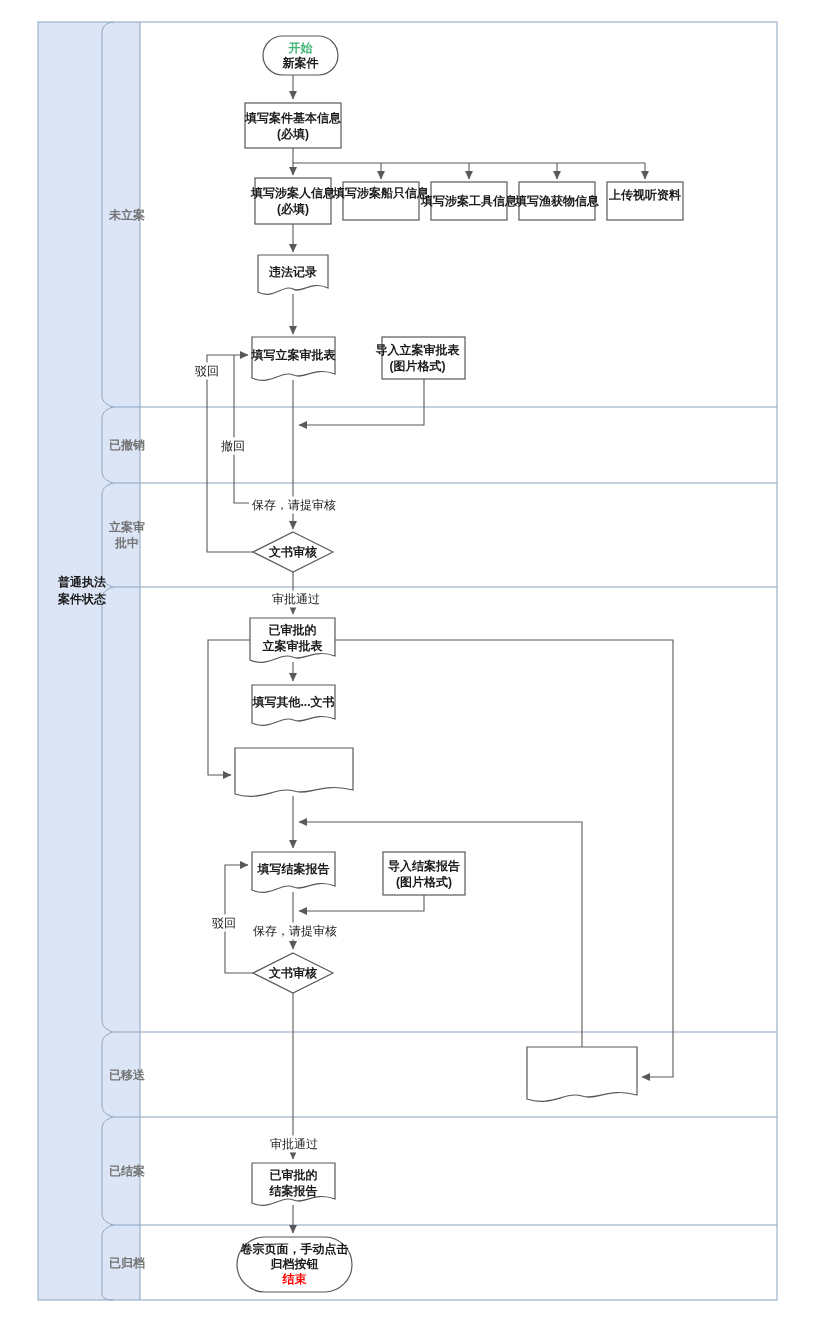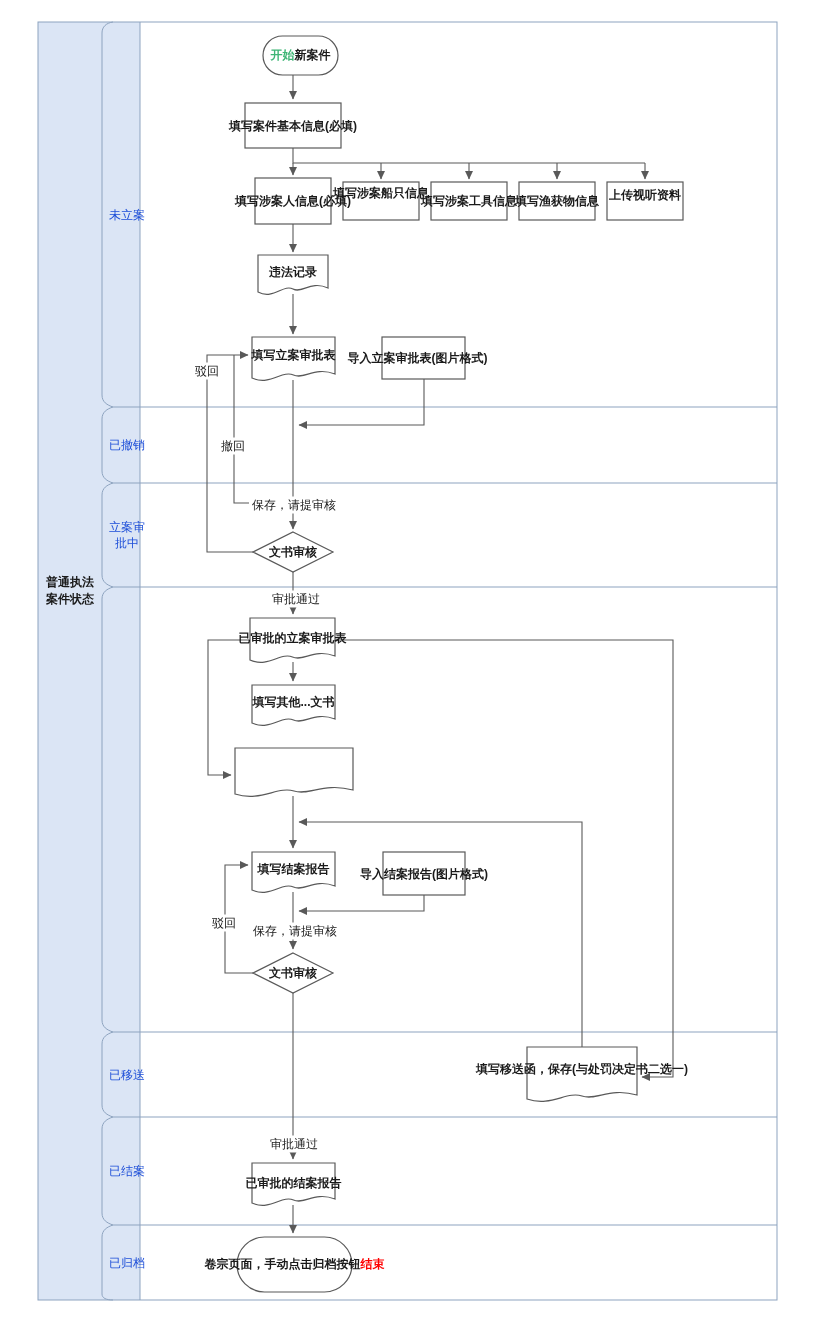--- a/index.html
+++ b/index.html
@@ -2,35 +2,35 @@
 <html><head>
 <meta charset="utf-8">
 <style>
   html,body { margin:0; padding:0; background:#ffffff; }
   .stage {
     position:relative; width:823px; height:1344px; background:#ffffff;
     font-family:"Liberation Sans","DejaVu Sans",sans-serif; overflow:hidden;
   }
   svg.canvas { position:absolute; left:0; top:0; }
   .node {
-    position:absolute; display:flex; flex-direction:row;
+    position:absolute; display:flex; flex-direction:column;
     align-items:center; justify-content:center; text-align:center;
     font-size:12px; font-weight:bold; color:#1a1a1a; line-height:16px;
     white-space:nowrap;
   }
   .node span { display:block; }
   .lane-label {
     position:absolute; left:102px; width:50px; display:flex; flex-direction:column;
     align-items:center; justify-content:center; text-align:center;
-    font-size:12px; font-weight:normal; color:#1d4ed8; line-height:16px;
+    font-size:12px; font-weight:bold; color:#737373; line-height:16px;
   }
   .pool-title {
     position:absolute; left:38px; top:568px; width:64px; height:46px;
     display:flex; flex-direction:column; align-items:center; justify-content:center;
-    text-align:center; font-size:12px; font-weight:bold; color:#1a1a1a; line-height:17px;
+    text-align:center; font-size:12px; font-weight:bold; color:#1a1a1a; line-height:17px;padding-left:12px;
   }
   .edge-label {
     position:absolute; transform:translate(-50%,-50%);
     background:#ffffff; padding:0 3px; font-size:12px; font-weight:normal;
     color:#1a1a1a; white-space:nowrap; z-index:5;
   }
   .green { color:#3eb575; }
   .red { color:#ff0000; }
 </style>
 </head>
@@ -206,24 +206,20 @@
   </div>
   <div class="node" style="left:383px;top:852px;width:82px;height:43px">
     <span>导入结案报告</span>
     <span>(图片格式)</span>
   </div>
 
   <div class="node" style="left:253px;top:953px;width:80px;height:40px">
     <span>文书审核</span>
   </div>
 
-  <div class="node" style="left:527px;top:1047px;width:110px;height:44px">
-    <span>填写移送函，保存</span>
-    <span>(与处罚决定书二选一)</span>
-  </div>
 
   <div class="node" style="left:252px;top:1163px;width:83px;height:40px">
     <span>已审批的</span>
     <span>结案报告</span>
   </div>
 
   <div class="node" style="left:237px;top:1237px;width:115px;height:55px;line-height:15px">
     <span>卷宗页面，手动点击</span>
     <span>归档按钮</span>
     <span class="red">结束</span>

